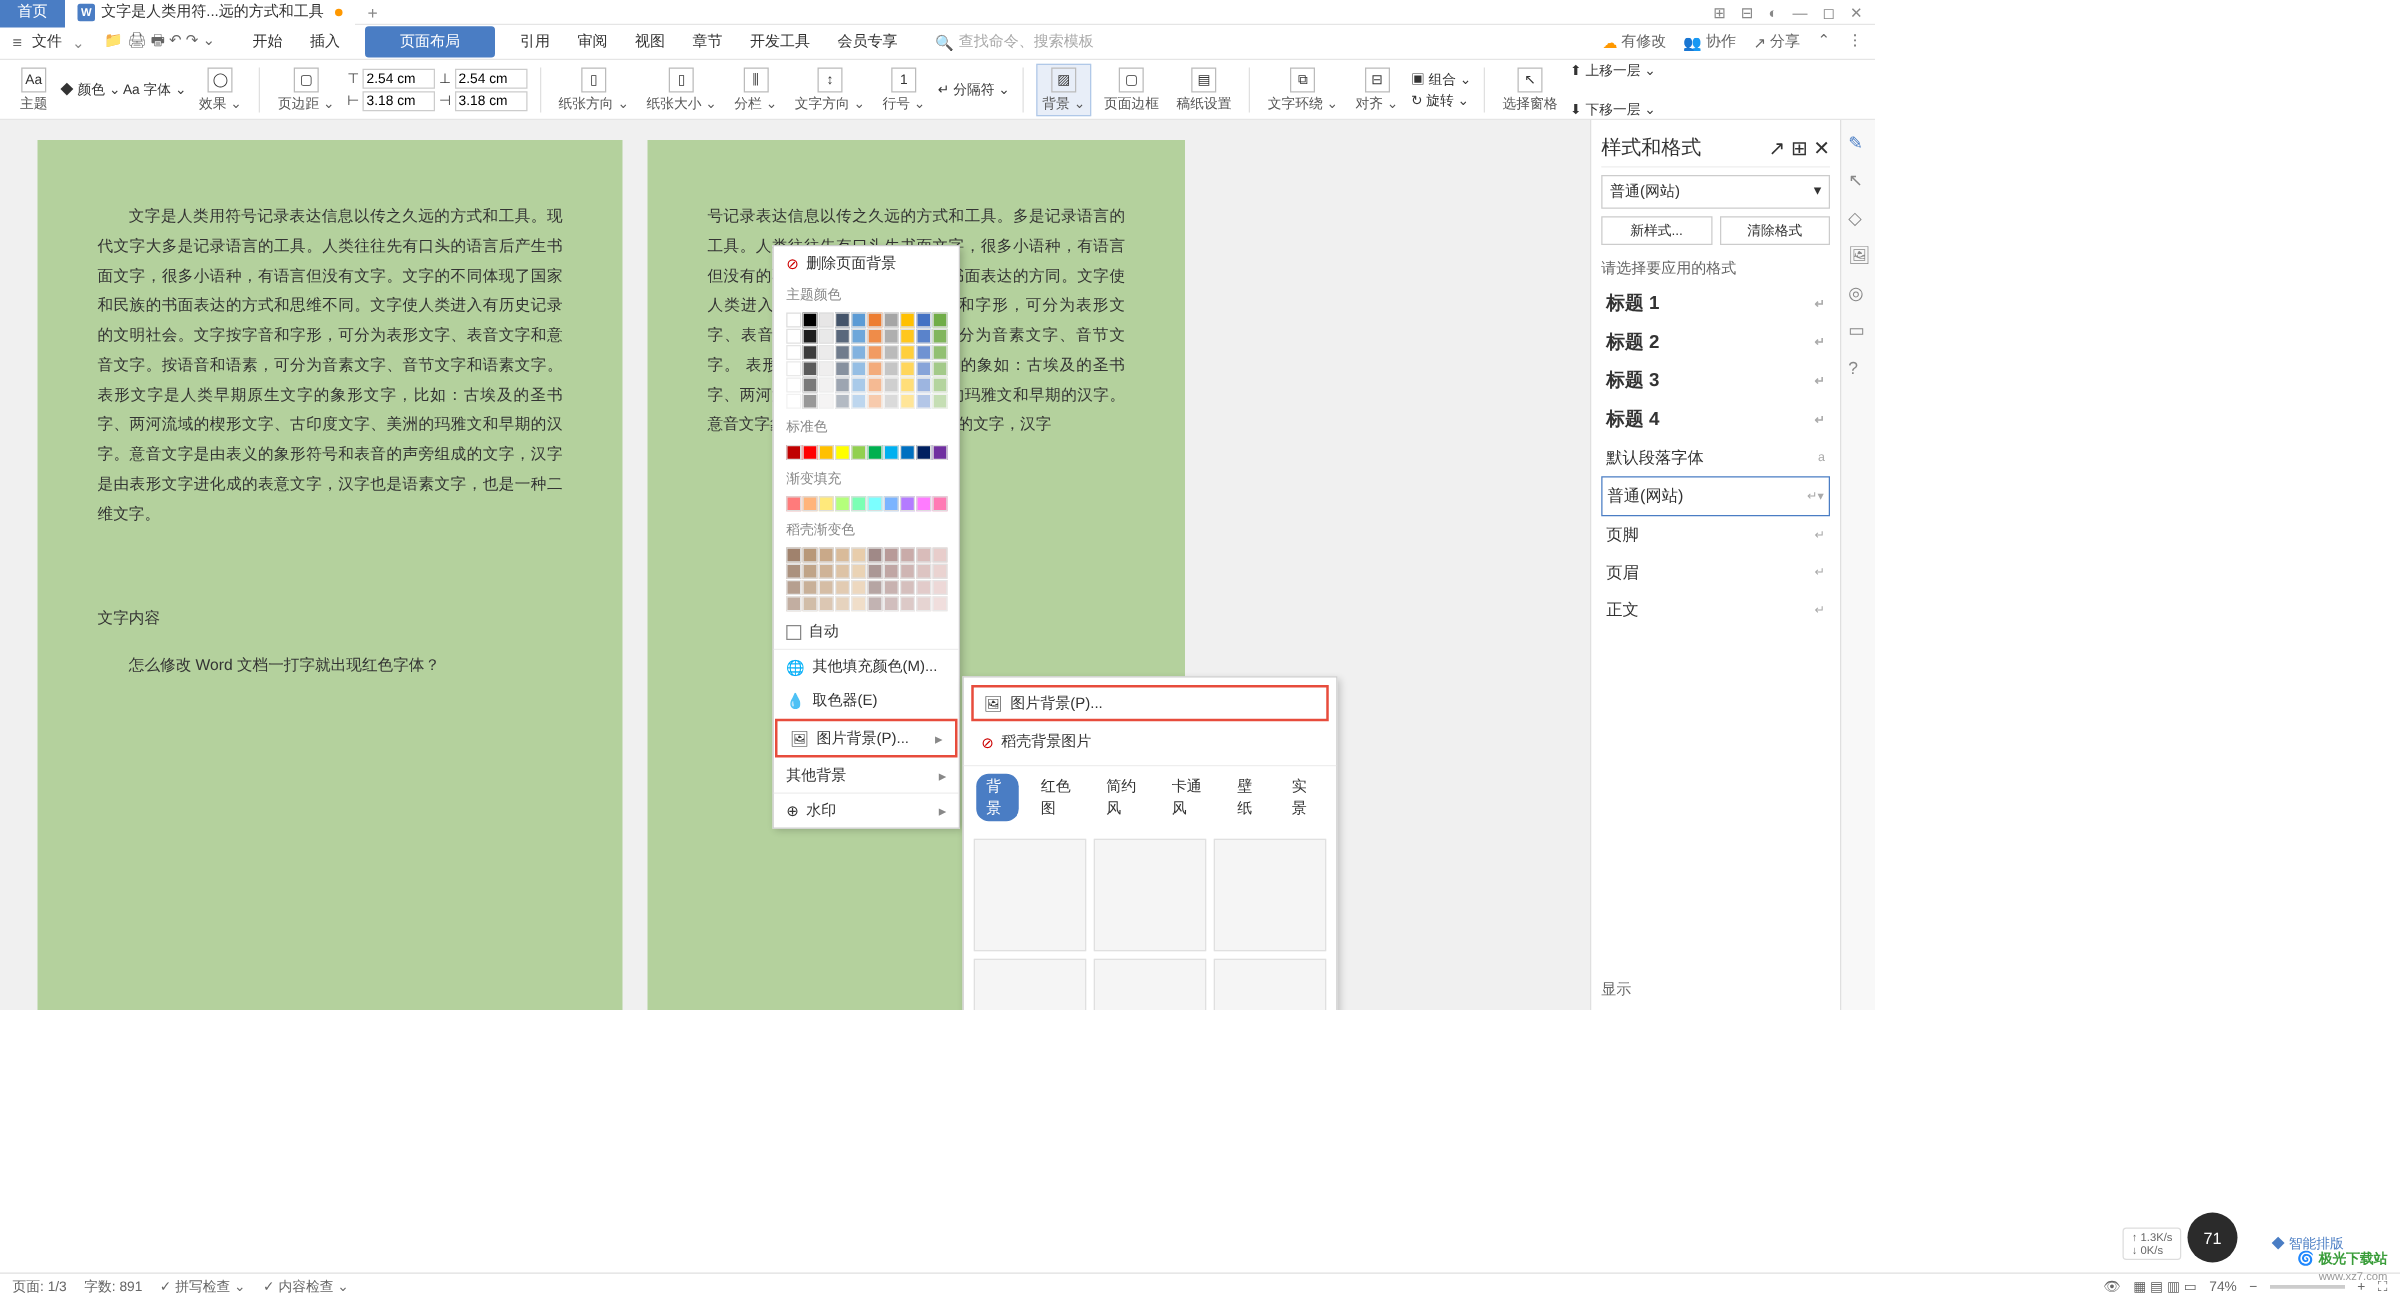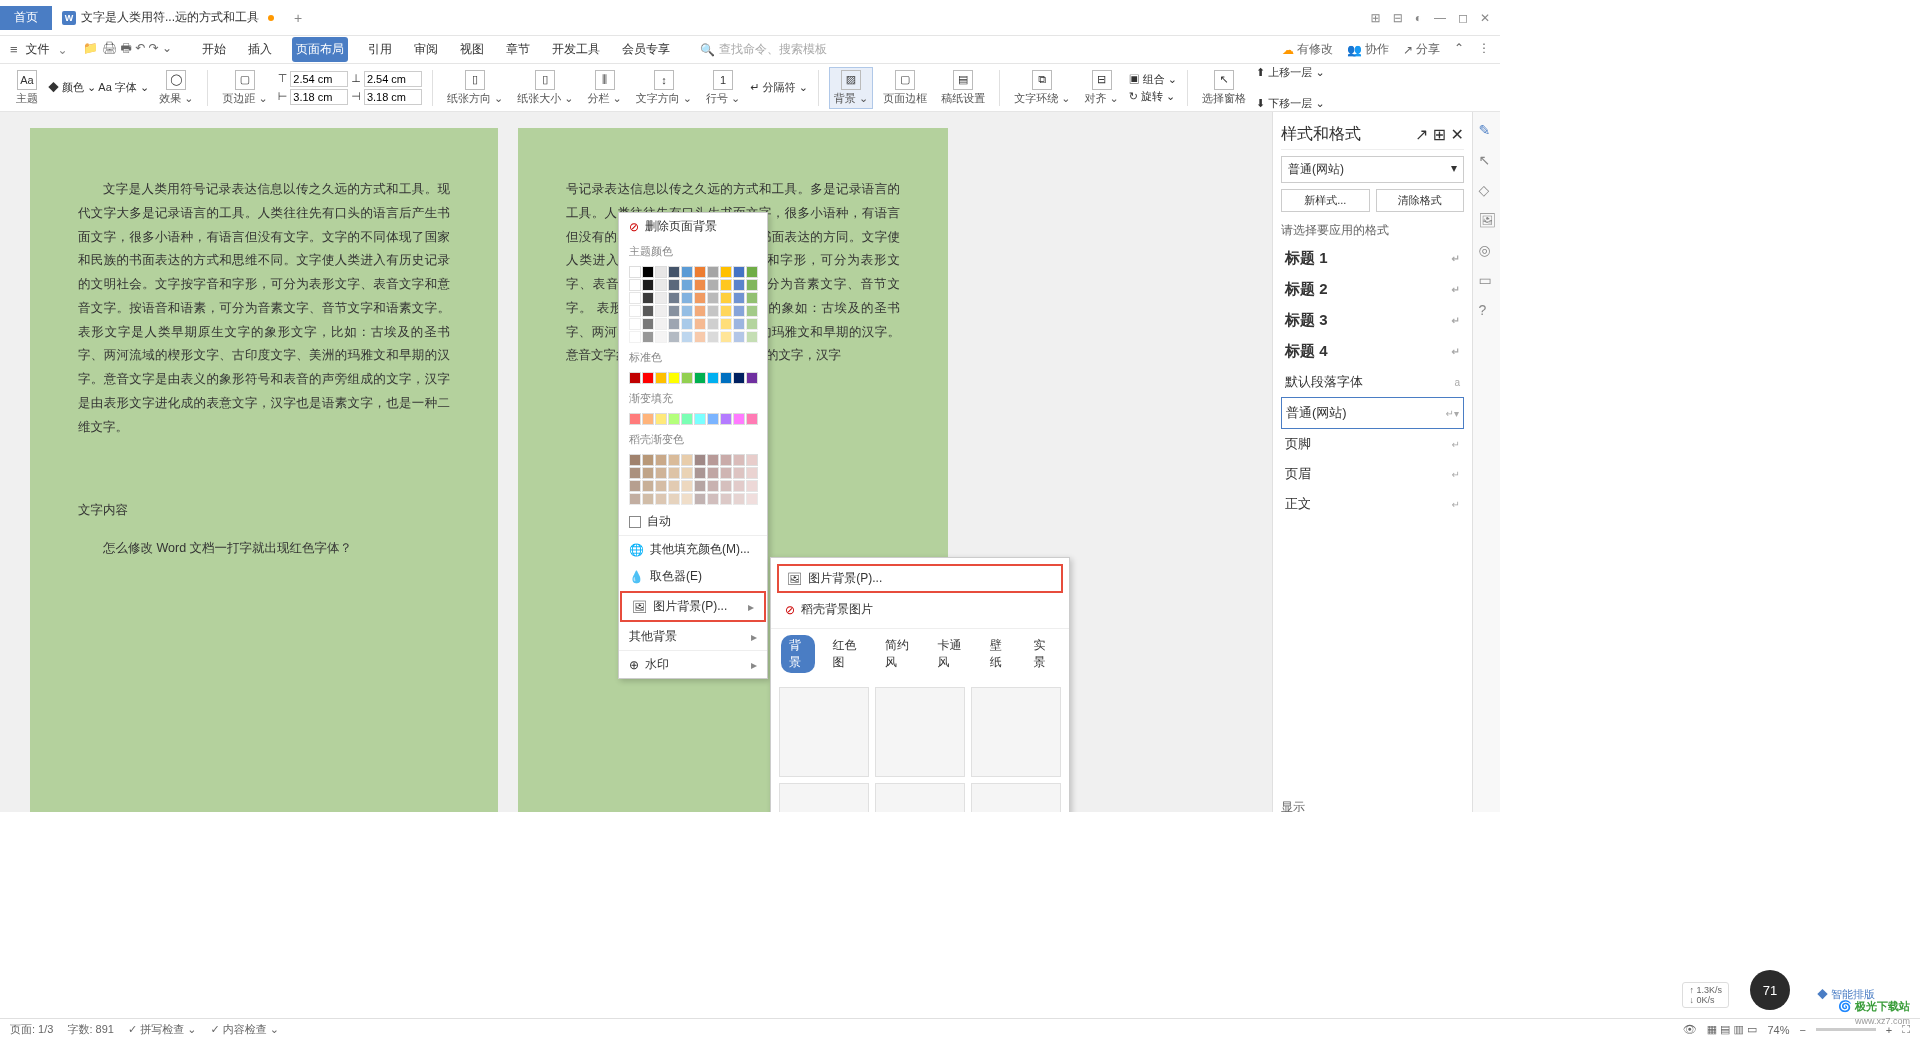--- a/index.html
+++ b/index.html
@@ -1,30 +1,30 @@
 <!DOCTYPE html>
 <html><head>
 <meta charset="utf-8">
 <style>
 *{margin:0;padding:0;box-sizing:border-box;font-family:"Microsoft YaHei",Arial,sans-serif}
 body{background:#fff;width:1500px;height:812px;overflow:hidden;font-size:12px;color:#333}
-.titlebar{height:36px;background:#fff;display:flex;align-items:center;border-bottom:1px solid #e5e5e5}
+.titlebar{height:20px;background:#fff;display:flex;align-items:center;border-bottom:1px solid #e5e5e5}
 .tab-home{background:#4a7dc4;color:#fff;padding:3px 14px;font-size:12px;height:24px;display:flex;align-items:center}
 .tab-doc{background:#fff;padding:3px 10px;display:flex;align-items:center;gap:5px;height:24px}
 .tab-doc .docicon{width:14px;height:14px;background:#4a7dc4;border-radius:2px;display:flex;align-items:center;justify-content:center;color:#fff;font-size:9px;font-weight:bold}
 .dot-orange{width:6px;height:6px;background:#ff9800;border-radius:50%;margin-left:4px}
 .tab-add{padding:3px 10px;color:#888;font-size:14px}
 .titlebar-right{margin-left:auto;display:flex;gap:12px;padding-right:10px;color:#888}
 .titlebar-right span{font-size:12px}
 .menubar{height:28px;display:flex;align-items:center;padding:0 10px;gap:8px;border-bottom:1px solid #e5e5e5}
 .menu-icon{color:#666;font-size:13px}
 .menu-file{font-size:12px;color:#333}
 .menu-tabs{display:flex;gap:18px;margin-left:20px}
 .menu-tab{font-size:12px;color:#333;padding:4px 2px}
-.menu-tab.active{background:#4a7dc4;color:#fff;padding:4px 4px;border-radius:3px}
+.menu-tab.active{background:#4a7dc4;color:#fff;padding:4px 28px;border-radius:3px}
 .menu-search{margin-left:20px;color:#aaa;font-size:12px;display:flex;align-items:center;gap:4px}
 .menu-right{margin-left:auto;display:flex;gap:14px;font-size:12px;color:#666}
 .menu-right .itm{display:flex;align-items:center;gap:3px}
 .ribbon{height:48px;display:flex;align-items:center;padding:0 12px;gap:6px;border-bottom:1px solid #e5e5e5;background:#fff}
 .rgroup{display:flex;flex-direction:column;align-items:center;gap:1px;padding:0 4px}
 .rgroup .ico{width:20px;height:20px;border:1px solid #bbb;display:flex;align-items:center;justify-content:center;font-size:11px}
 .rlabel{font-size:11px;color:#555}
 .divider{width:1px;height:36px;background:#e0e0e0;margin:0 4px}
 .margin-inputs{display:flex;flex-direction:column;gap:2px}
 .margin-row{display:flex;align-items:center;gap:3px;font-size:11px}
@@ -58,21 +58,21 @@
 .side-label{font-size:12px;color:#666;margin:4px 0}
 .style-item{padding:6px 4px;font-size:13px;display:flex;justify-content:space-between;align-items:center}
 .style-item.h{font-weight:bold;font-size:15px}
 .style-item.selected{border:1px solid #4a7dc4}
 .mark{color:#aaa;font-size:10px}
 .toolbar-right{width:28px;background:#f8f8f8;border-left:1px solid #e0e0e0;display:flex;flex-direction:column;align-items:center;gap:14px;padding-top:10px}
 .toolbar-right .ticon{width:16px;height:16px;color:#888;font-size:14px}
 .statusbar{position:absolute;bottom:0;left:0;right:0;height:22px;background:#fff;border-top:1px solid #e0e0e0;display:flex;align-items:center;padding:0 10px;font-size:11px;color:#666;gap:14px}
 .status-right{margin-left:auto;display:flex;gap:10px;align-items:center}
 .perf-circle{position:absolute;right:130px;bottom:30px;width:40px;height:40px;border-radius:50%;background:#2b2b2b;color:#fff;display:flex;align-items:center;justify-content:center;font-size:13px}
-.perf-stats{position:absolute;right:191px;bottom:32px;background:#fff;border:1px solid #ddd;padding:2px 6px;font-size:9px;color:#666;border-radius:3px}
+.perf-stats{position:absolute;right:175px;bottom:32px;background:#fff;border:1px solid #ddd;padding:2px 6px;font-size:9px;color:#666;border-radius:3px}
 .watermark{position:absolute;right:10px;bottom:26px;font-size:11px;color:#3a9d3a;font-weight:bold}
 .watermark2{position:absolute;right:10px;bottom:14px;font-size:9px;color:#999}
 .smart-layout{position:absolute;right:45px;bottom:38px;font-size:11px;color:#4a7dc4}
 </style>
 </head>
 <body>
 
 <div class="titlebar">
   <div class="tab-home">首页</div>
   <div class="tab-doc">

